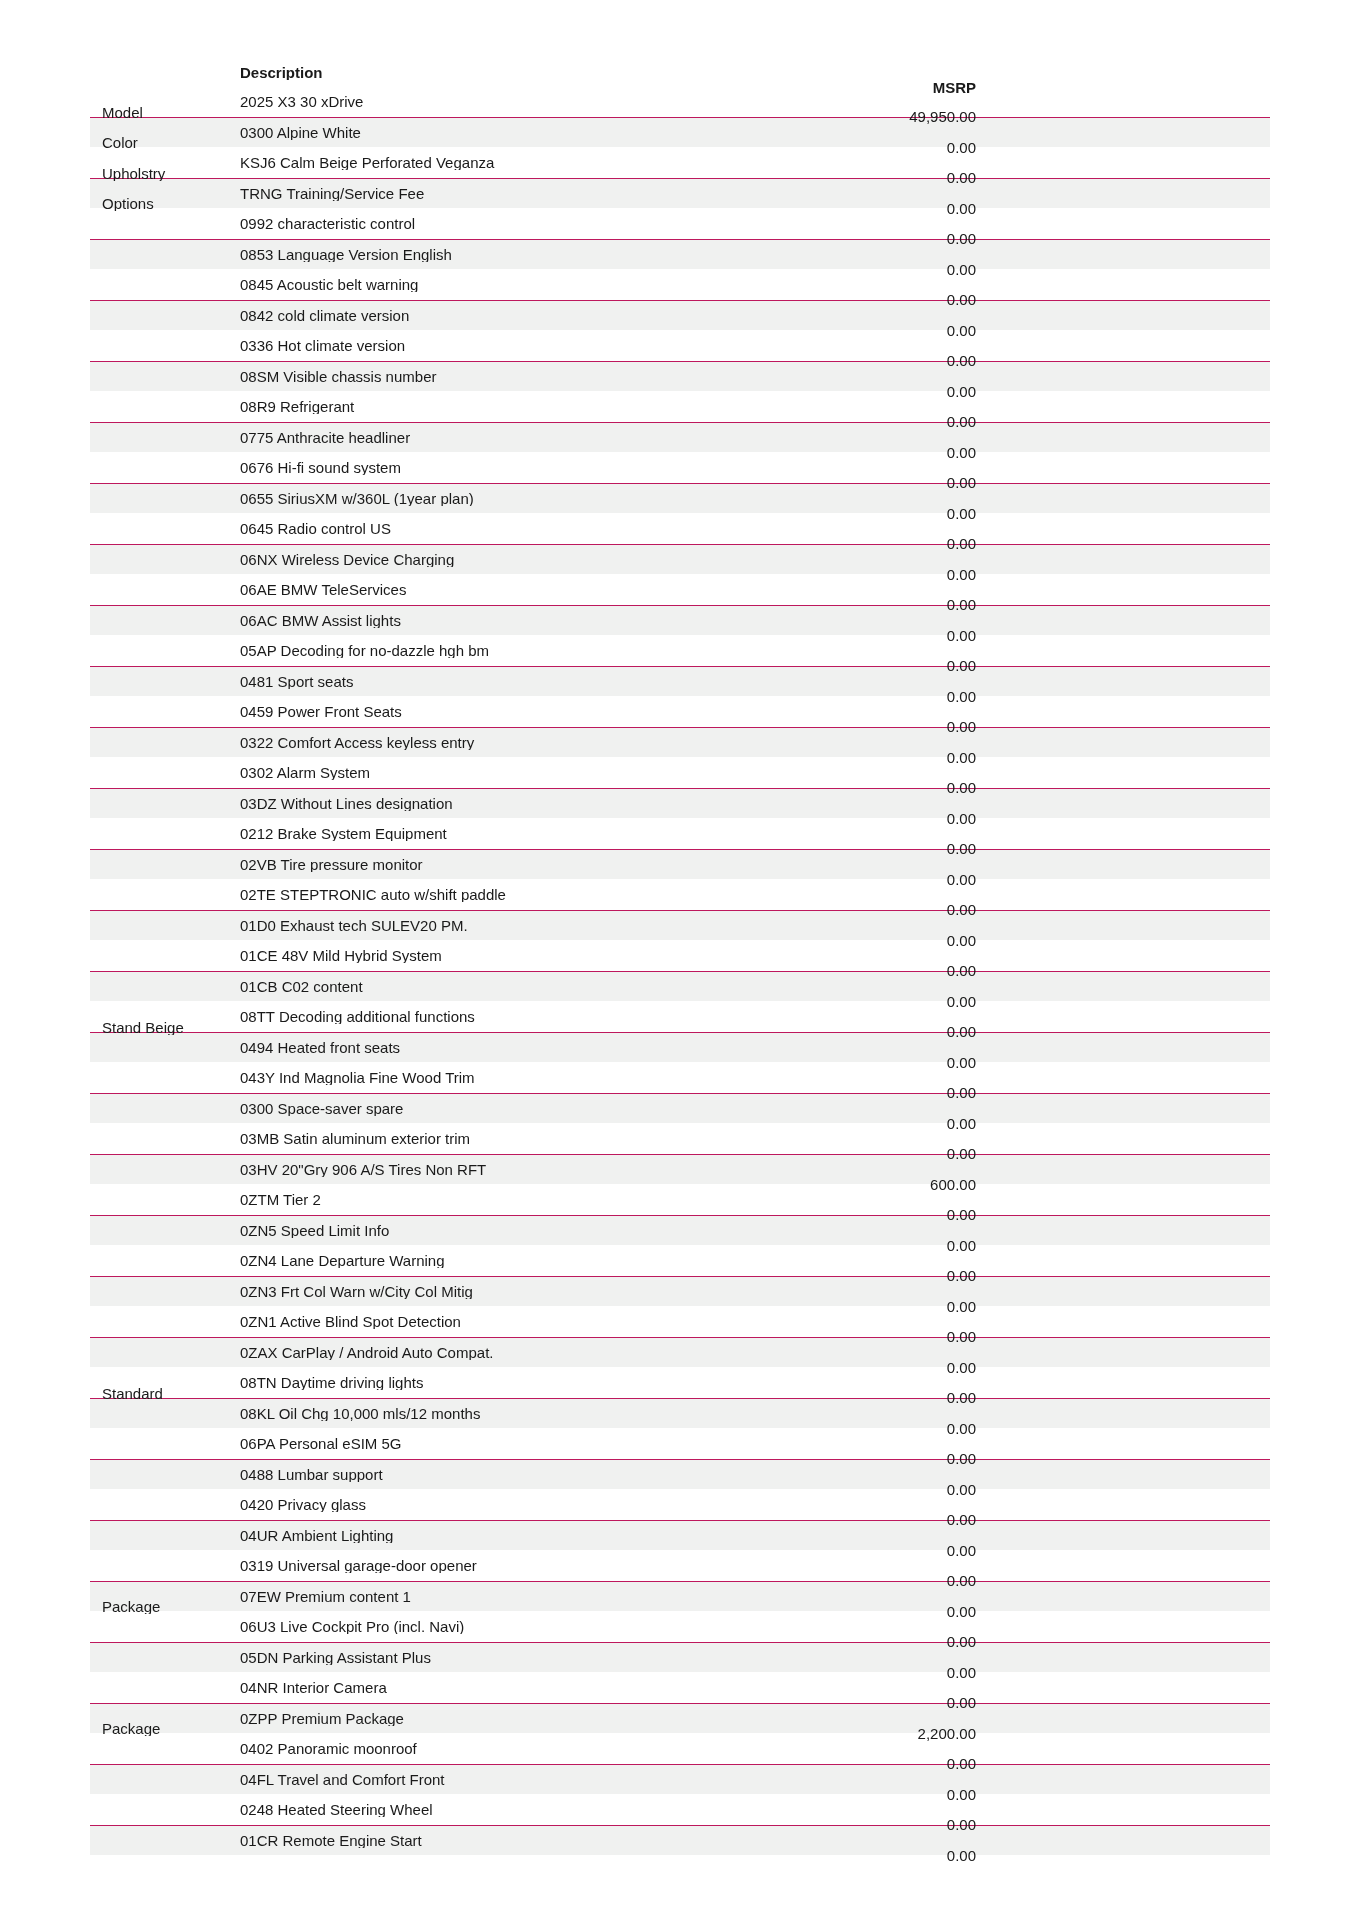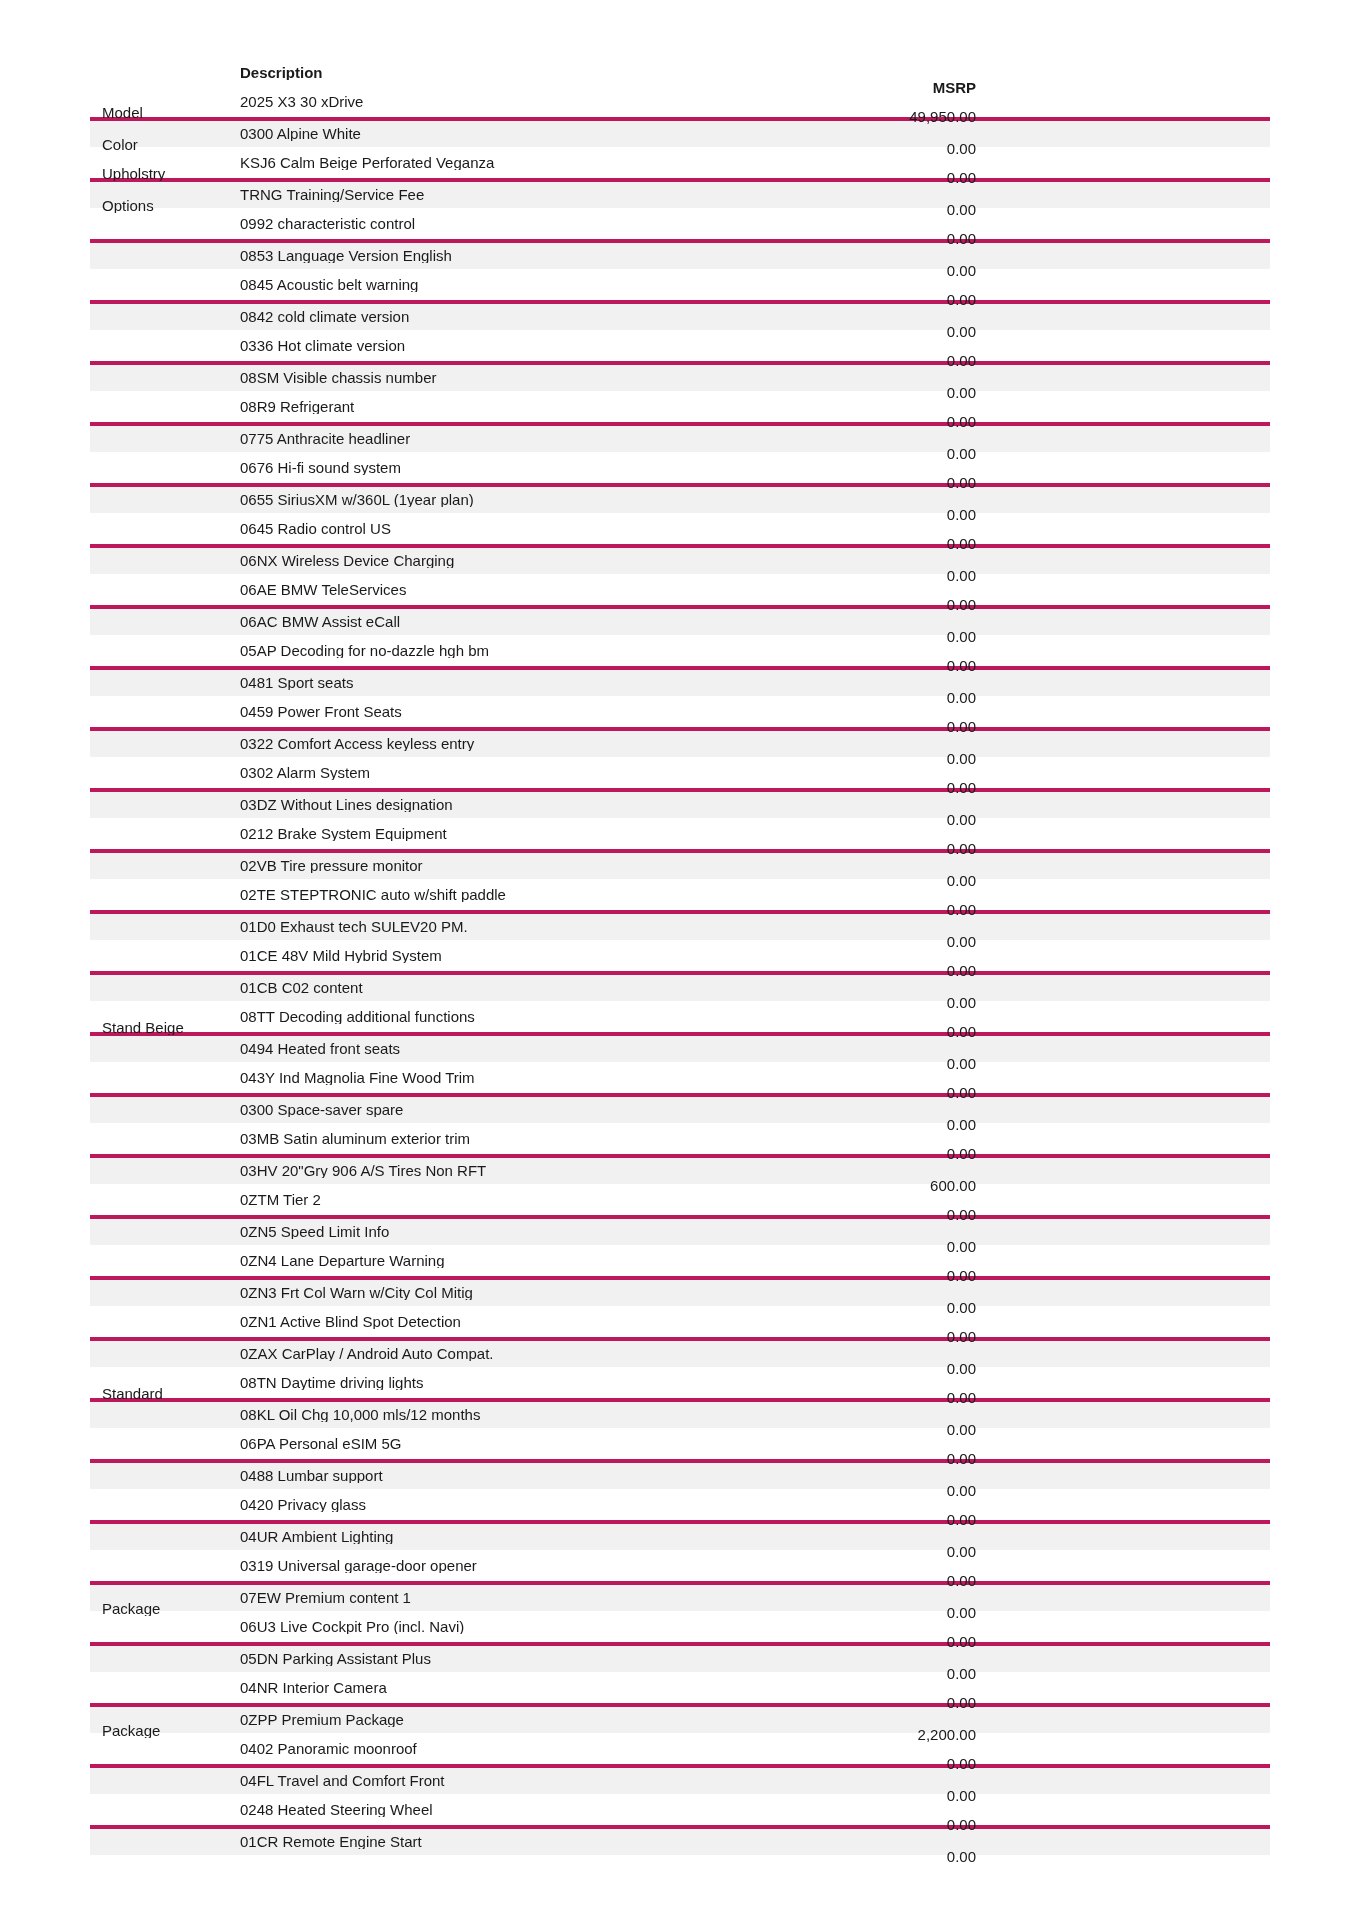--- a/index.html
+++ b/index.html
@@ -31,21 +31,21 @@
     padding-bottom: 3px;
     font-weight: bold;
   }
   .cell { white-space: nowrap; overflow: hidden; }
   .cell.cat    { width: 150px; padding-left: 12px; margin-top: 21px; }
   .cell.desc   { width: 460px; }
   .cell.msrp   { width: 276px; text-align: right; margin-top: 30px; }
   .cell.spacer { width: 294px; }
   .row.alt {
     background-color: #f0f1f0;
-    border-top: 4px solid #be185d;
+    border-top: 1px solid #be185d;
     border-bottom: 1px solid #ffffff;
   }
 </style>
 </head>
 <body>
 
 <div class="options-table">
   <div class="row header-row">
     <div class="cell cat"></div>
     <div class="cell desc">Description</div>
@@ -150,21 +150,21 @@
         <div class="cell spacer"></div>
       </div>
       <div class="row body-row">
         <div class="cell cat"></div>
         <div class="cell desc">06AE BMW TeleServices</div>
         <div class="cell msrp">0.00</div>
         <div class="cell spacer"></div>
       </div>
       <div class="row body-row alt">
         <div class="cell cat"></div>
-        <div class="cell desc">06AC BMW Assist eCall</div>
+        <div class="cell desc">06AC BMW Assist lights</div>
         <div class="cell msrp">0.00</div>
         <div class="cell spacer"></div>
       </div>
       <div class="row body-row">
         <div class="cell cat"></div>
         <div class="cell desc">05AP Decoding for no-dazzle hgh bm</div>
         <div class="cell msrp">0.00</div>
         <div class="cell spacer"></div>
       </div>
       <div class="row body-row alt">

